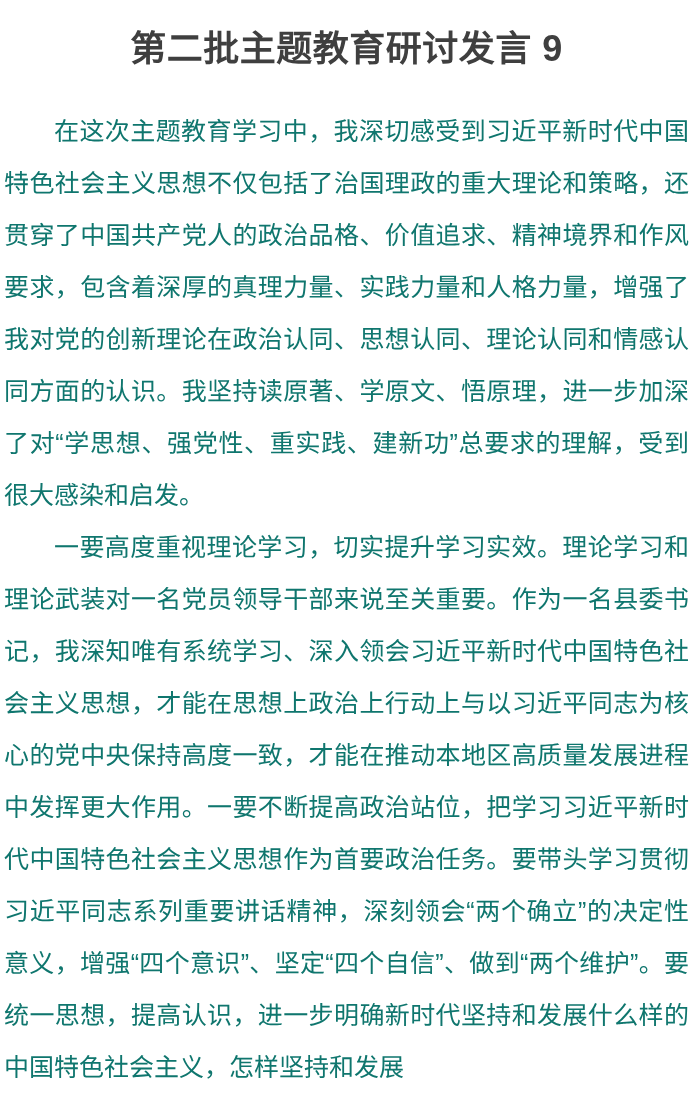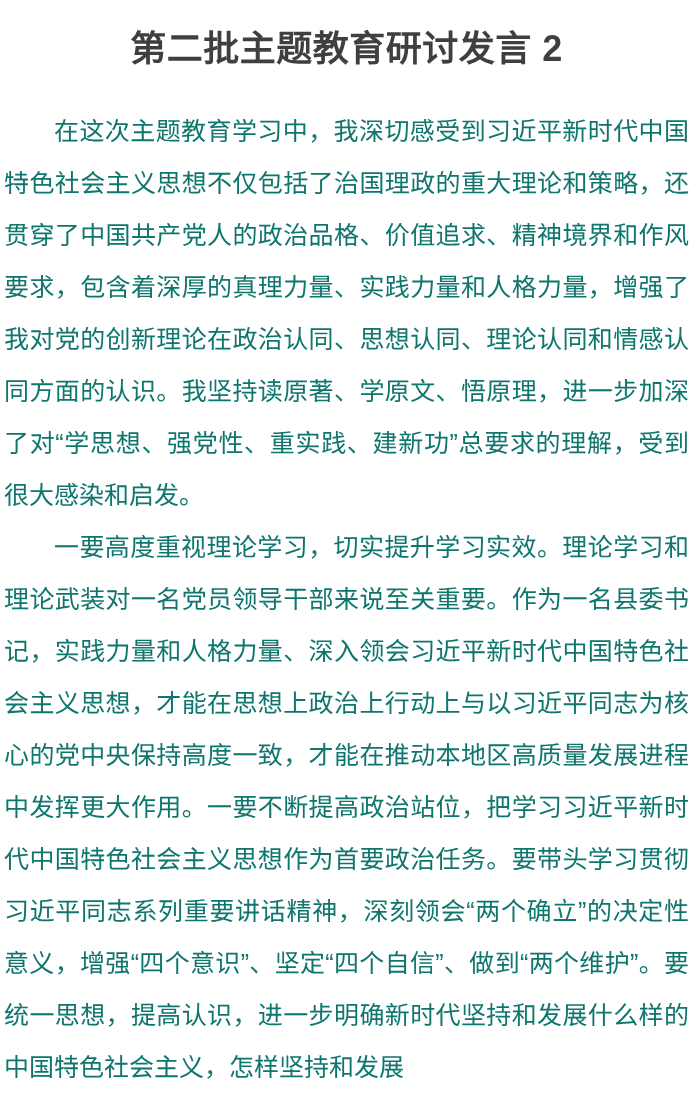--- a/index.html
+++ b/index.html
@@ -41,18 +41,18 @@
     margin: 0;
     padding: 0;
     text-indent: 2em;
     word-break: break-all;
   }
 </style>
 </head>
 <body>
 
 <div class="page">
-  <h1 class="doc-title">第二批主题教育研讨发言 2</h1>
+  <h1 class="doc-title">第二批主题教育研讨发言 9</h1>
   <div class="doc-body">
     <p>在这次主题教育学习中，我深切感受到习近平新时代中国特色社会主义思想不仅包括了治国理政的重大理论和策略，还贯穿了中国共产党人的政治品格、价值追求、精神境界和作风要求，包含着深厚的真理力量、实践力量和人格力量，增强了我对党的创新理论在政治认同、思想认同、理论认同和情感认同方面的认识。我坚持读原著、学原文、悟原理，进一步加深了对“学思想、强党性、重实践、建新功”总要求的理解，受到很大感染和启发。</p>
-    <p>一要高度重视理论学习，切实提升学习实效。理论学习和理论武装对一名党员领导干部来说至关重要。作为一名县委书记，实践力量和人格力量、深入领会习近平新时代中国特色社会主义思想，才能在思想上政治上行动上与以习近平同志为核心的党中央保持高度一致，才能在推动本地区高质量发展进程中发挥更大作用。一要不断提高政治站位，把学习习近平新时代中国特色社会主义思想作为首要政治任务。要带头学习贯彻习近平同志系列重要讲话精神，深刻领会“两个确立”的决定性意义，增强“四个意识”、坚定“四个自信”、做到“两个维护”。要统一思想，提高认识，进一步明确新时代坚持和发展什么样的中国特色社会主义，怎样坚持和发展</p>
+    <p>一要高度重视理论学习，切实提升学习实效。理论学习和理论武装对一名党员领导干部来说至关重要。作为一名县委书记，我深知唯有系统学习、深入领会习近平新时代中国特色社会主义思想，才能在思想上政治上行动上与以习近平同志为核心的党中央保持高度一致，才能在推动本地区高质量发展进程中发挥更大作用。一要不断提高政治站位，把学习习近平新时代中国特色社会主义思想作为首要政治任务。要带头学习贯彻习近平同志系列重要讲话精神，深刻领会“两个确立”的决定性意义，增强“四个意识”、坚定“四个自信”、做到“两个维护”。要统一思想，提高认识，进一步明确新时代坚持和发展什么样的中国特色社会主义，怎样坚持和发展</p>
   </div>
 </div>
 
 </body></html>

